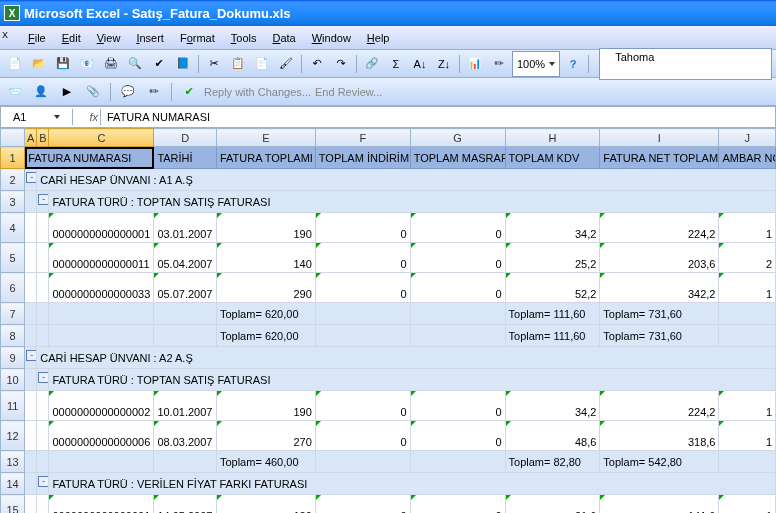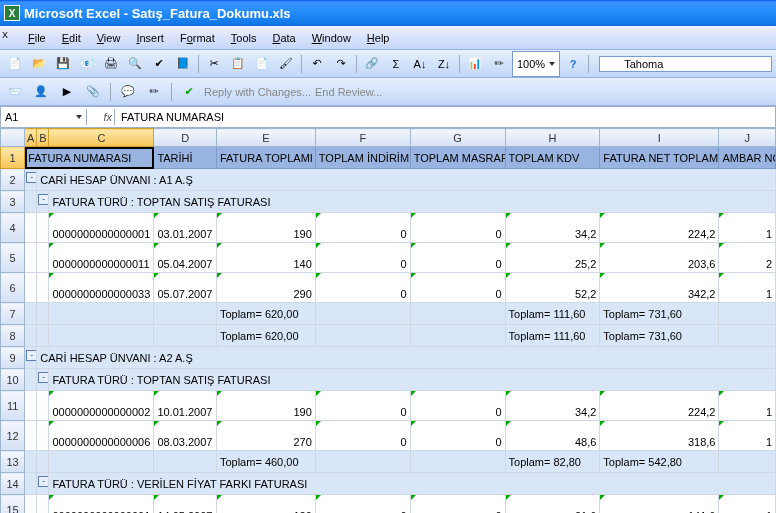--- a/index.html
+++ b/index.html
@@ -15,21 +15,21 @@
 
 .toolbar { background: linear-gradient(to bottom,#e7f0fe,#c1d6f7); height: 28px; display:flex; align-items:center; padding: 0 4px; gap:2px; border-bottom:1px solid #96b0e0;}
 .tb-btn { width:22px; height:22px; display:inline-flex;align-items:center;justify-content:center;border:1px solid transparent;border-radius:3px; cursor:default;}
 .tb-sep{width:1px;height:18px;background:#9ab;margin:0 2px;}
 .tb-combo{height:20px;border:1px solid #7a9ad0;background:#fff;padding:12px 4px;display:inline-flex;align-items:center;gap:4px;}
 .tb-dd{width:0;height:0;border-left:3px solid transparent;border-right:3px solid transparent;border-top:4px solid #333;}
 
 .toolbar2 { background: linear-gradient(to bottom,#e7f0fe,#c1d6f7); height: 28px; display:flex; align-items:center; padding: 0 4px; gap:4px; border-bottom:1px solid #96b0e0;}
 
 .formula-bar { background: #fff; height: 22px; display:flex; align-items:center; border:1px solid #a0b0c8;}
-.fb-name{width:86px;border-right:1px solid #a0b0c8;padding:2px 4px;display:flex;align-items:center;justify-content:space-between;}
+.fb-name{width:72px;border-right:1px solid #a0b0c8;padding:2px 12px;display:flex;align-items:center;justify-content:space-between;}
 .fb-fx{width:28px;text-align:right;color:#555;font-style:italic;border-right:1px solid #a0b0c8;padding:2px;}
 .fb-input{flex:1;padding:2px 6px;}
 
 .grid-wrap{background:#fff;}
 table.sheet{border-collapse:collapse;table-layout:fixed;width:100%;}
 .rowhdr,.colhdr,.corner{background:linear-gradient(to bottom,#f3f6fc,#d5e1f6);border:1px solid #9eb6ce;text-align:center;font-weight:normal;color:#333;}
 .corner{width:24px;height:18px;}
 .colhdr{height:18px;}
 .rowhdr{width:24px;}
 td.cell{border:1px solid #d0d7e5;padding:2px 3px;height:22px;white-space:nowrap;overflow:hidden;}
@@ -37,21 +37,21 @@
 tr.bigrow td.cell{height:30px;vertical-align:bottom;}
 tr.blue-row td.cell{background:#d8e6f8;}
 .col-A{width:12px;} .col-B{width:12px;} .col-C{width:104px;} .col-D{width:62px;} .col-E{width:98px;} .col-F{width:94px;} .col-G{width:94px;} .col-H{width:94px;} .col-I{width:118px;} .col-J{width:56px;}
 .right{text-align:right;}
 .sel-hdr{background:linear-gradient(to bottom,#fde8a8,#f7c65a)!important;border-color:#d0a030!important;}
 .sel-cell{outline:2px solid #000;outline-offset:-2px;}
 .outline{position:relative;}
 .outline-btn{position:absolute;left:1px;top:3px;width:11px;height:11px;border:1px solid #5a7cb0;background:#e8f0ff;font-size:9px;line-height:9px;text-align:center;color:#35569a;}
 .green-dash{position:relative;}
 .green-dash::before{content:"";position:absolute;top:0;left:0;width:0;height:0;border-top:5px solid #0a0;border-right:5px solid transparent;}
-.font-input{flex:1;background:#fff;border:1px solid #7a9ad0;height:16px;padding:2px 24px;display:flex;align-items:center;margin-left:6px;width:80px;}
+.font-input{flex:1;background:#fff;border:1px solid #7a9ad0;height:32px;padding:2px 15px;display:flex;margin-left:6px;width:80px;}
 </style>
 </head>
 <body>
 
 <div class="title-bar">
   <span class="xl-icon">X</span>
   <span>Microsoft Excel - Satış_Fatura_Dokumu.xls</span>
 </div>
 
 <div class="menu-bar">

